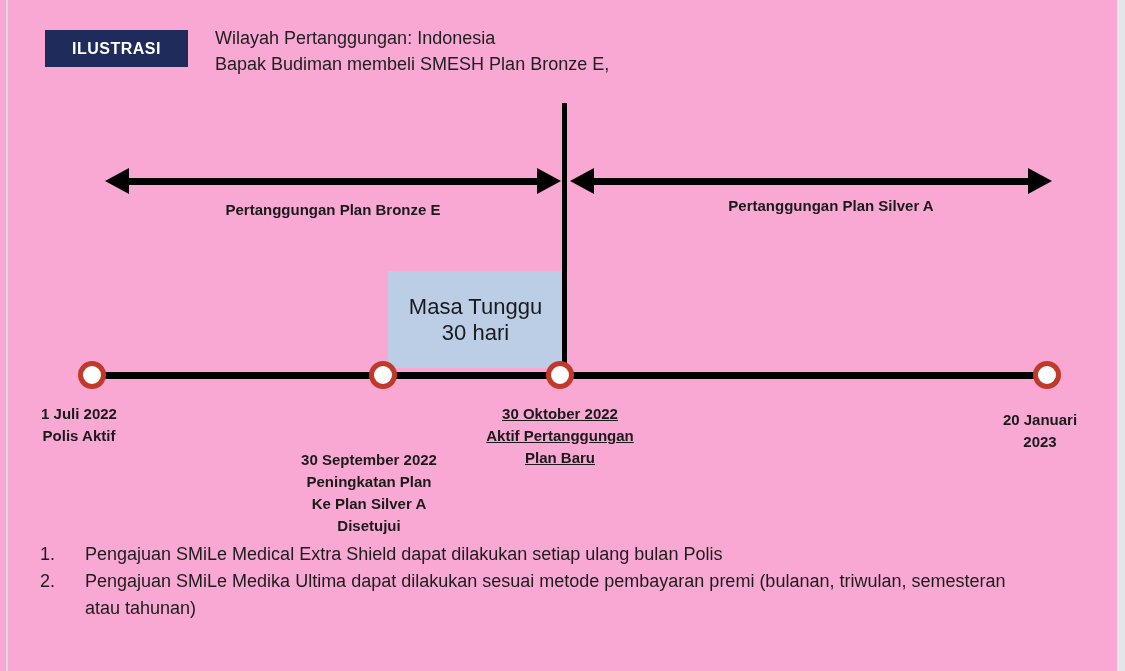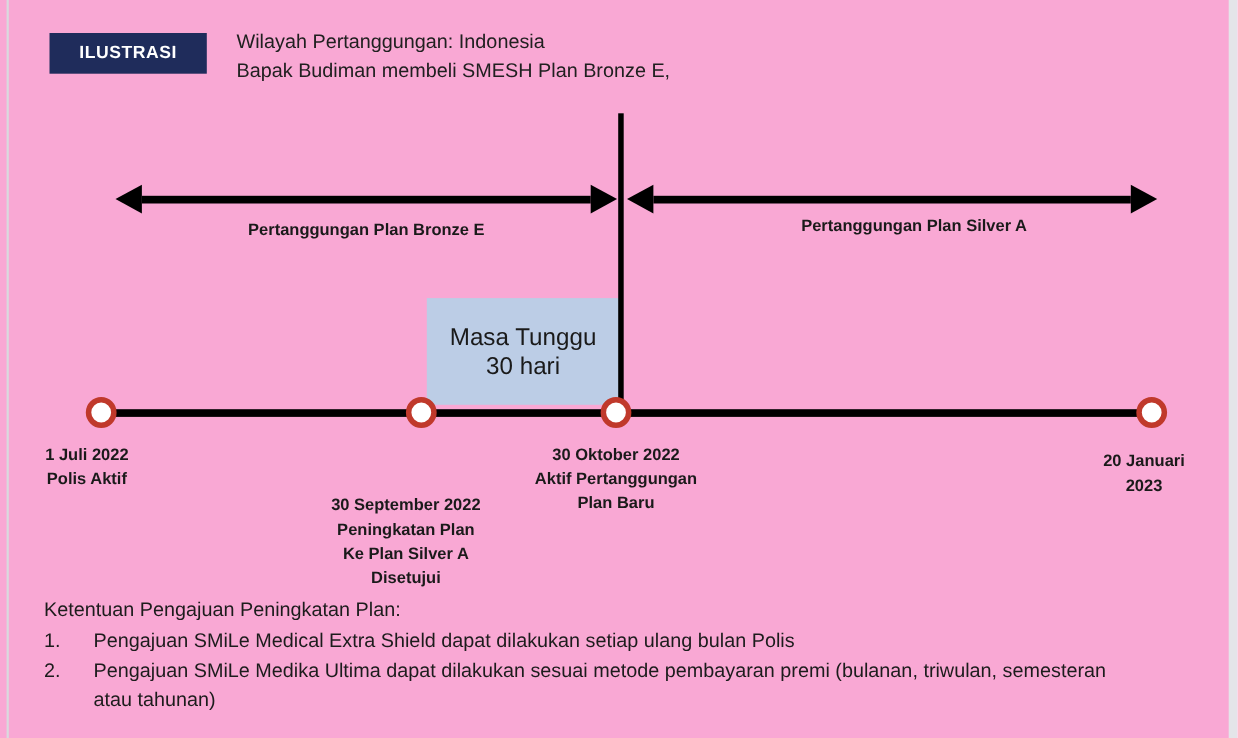--- a/index.html
+++ b/index.html
@@ -61,21 +61,21 @@
   }
   .m1 { left:78px; } .m2 { left:369px; } .m3 { left:546px; } .m4 { left:1033px; }
 
   .event-label {
     position:absolute; transform:translateX(-50%);
     font-weight:bold; font-size:15px; line-height:22px;
     text-align:center; white-space:pre-line;
   }
   .e1 { left:79px;   top:403px; }
   .e2 { left:369px;  top:409px;margin-top:40px; }
-  .e3 { left:560px;  top:403px; }
+  .e3 { left:560px;  top:403px;text-decoration:underline; }
   .e4 { left:1040px; top:409px; }
 
   
   .terms { position:absolute; left:40px; top:541px; font-size:18px; line-height:27px; color:#1c1c1c; }
   .terms-title { margin-bottom:1px; }
   .term-row { display:flex; }
   .term-num  { width:45px; flex:0 0 45px; }
   .term-text { width:935px; }
 </style>
 </head>
@@ -125,21 +125,20 @@
   <div class="event-label e2">30 September 2022
 Peningkatan Plan
 Ke Plan Silver A
 Disetujui</div>
   <div class="event-label e3">30 Oktober 2022
 Aktif Pertanggungan
 Plan Baru</div>
   <div class="event-label e4">20 Januari 2023</div>
 
   <div class="terms">
-    <div class="terms-title">Ketentuan Pengajuan Peningkatan Plan:</div>
     <div class="term-row">
       <span class="term-num">1.</span>
       <span class="term-text">Pengajuan SMiLe Medical Extra Shield dapat dilakukan setiap ulang bulan Polis</span>
     </div>
     <div class="term-row">
       <span class="term-num">2.</span>
       <span class="term-text">Pengajuan SMiLe Medika Ultima dapat dilakukan sesuai metode pembayaran premi (bulanan, triwulan, semesteran atau tahunan)</span>
     </div>
   </div>
 

